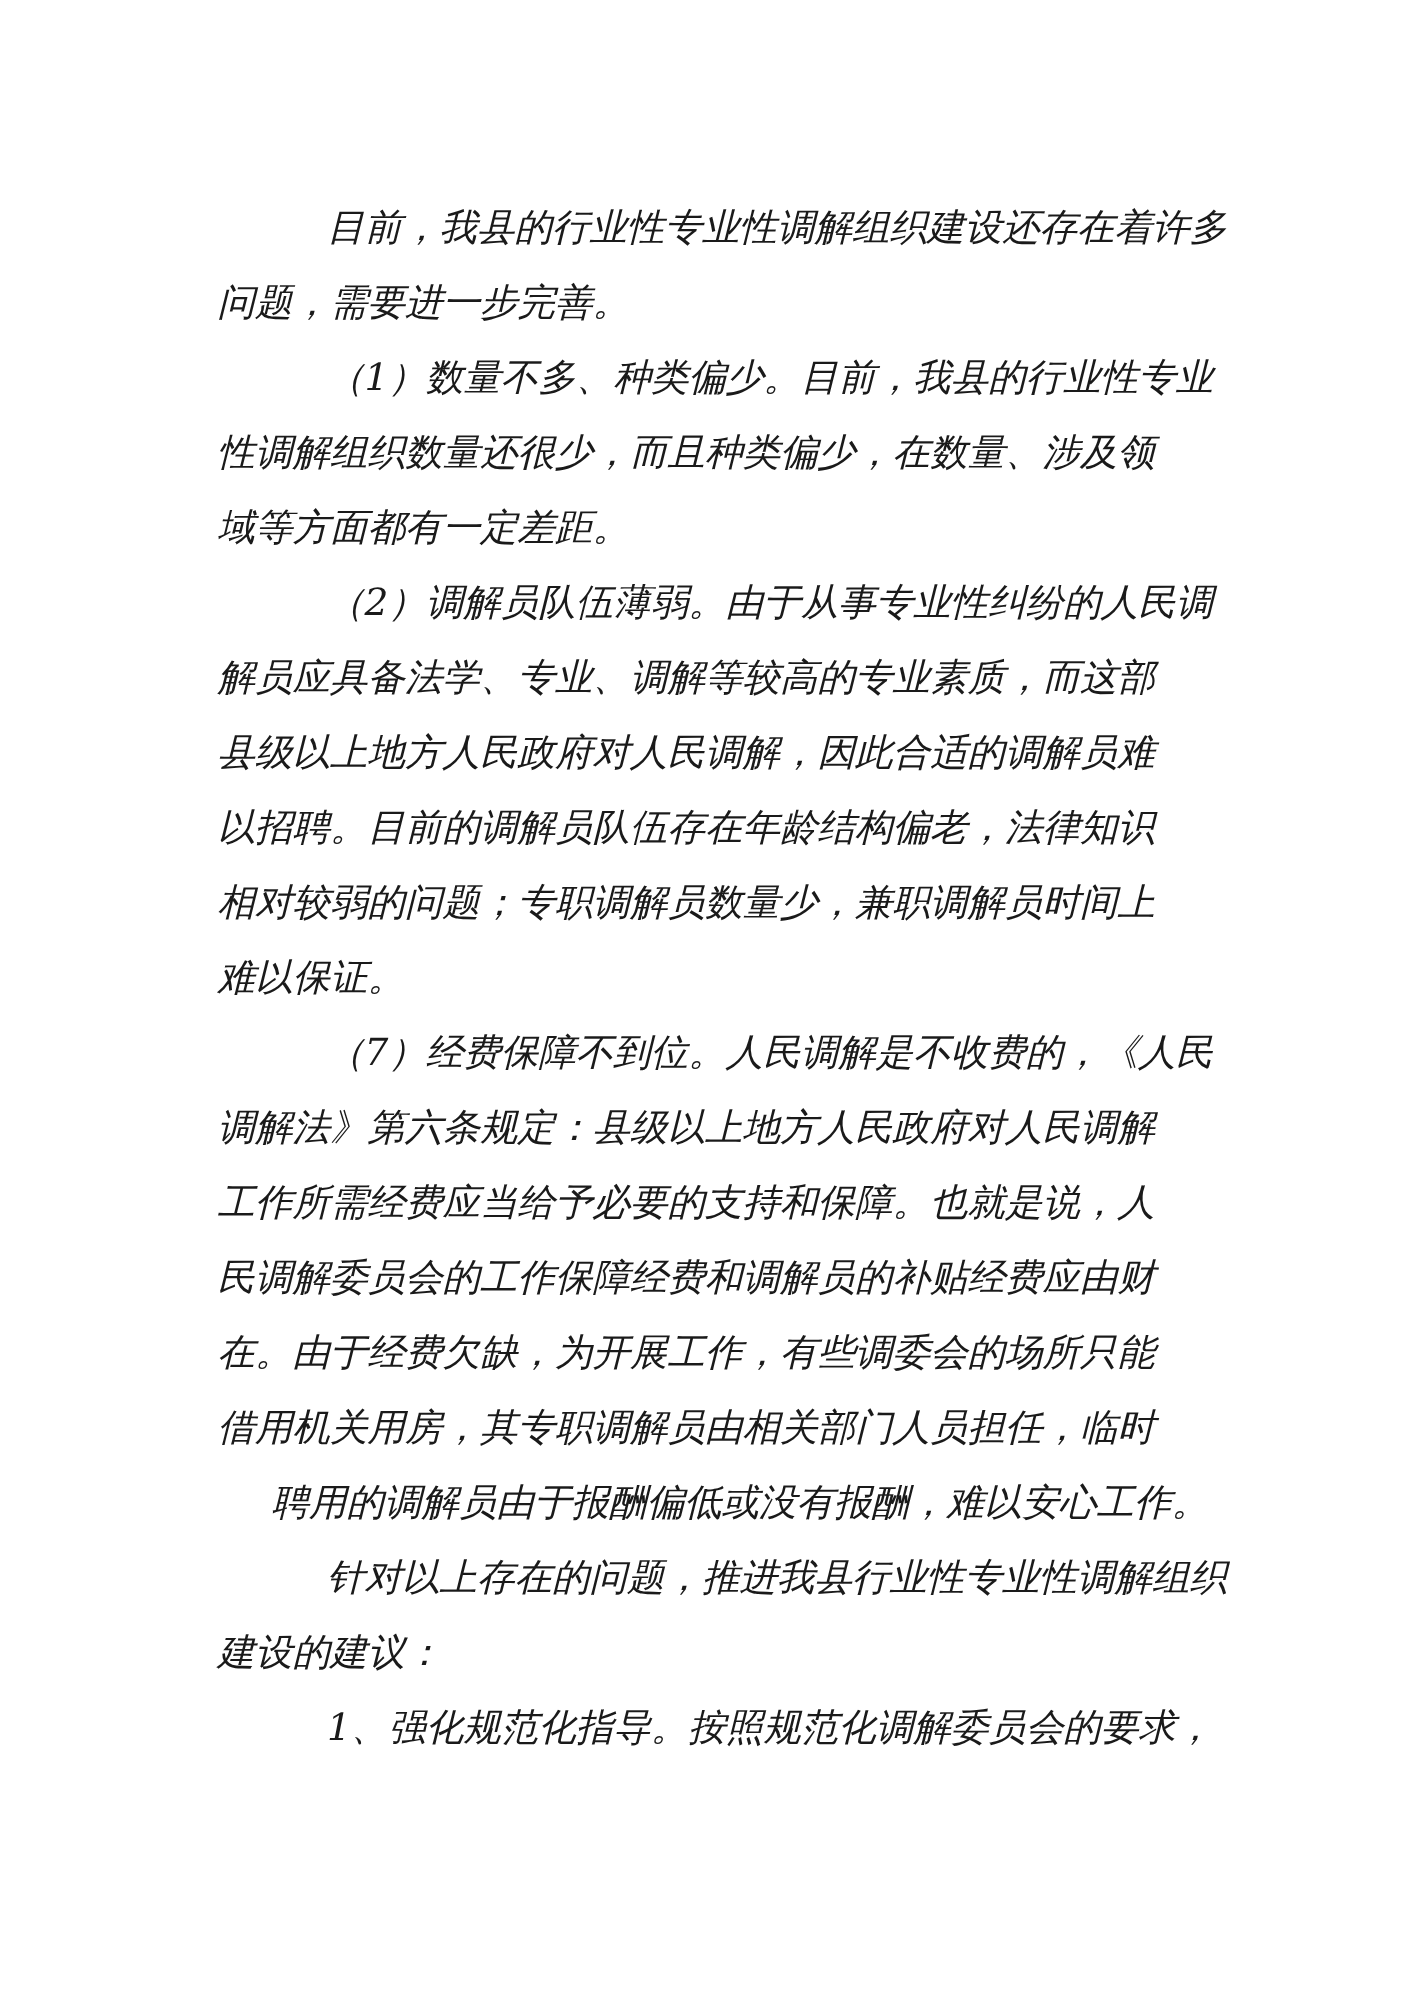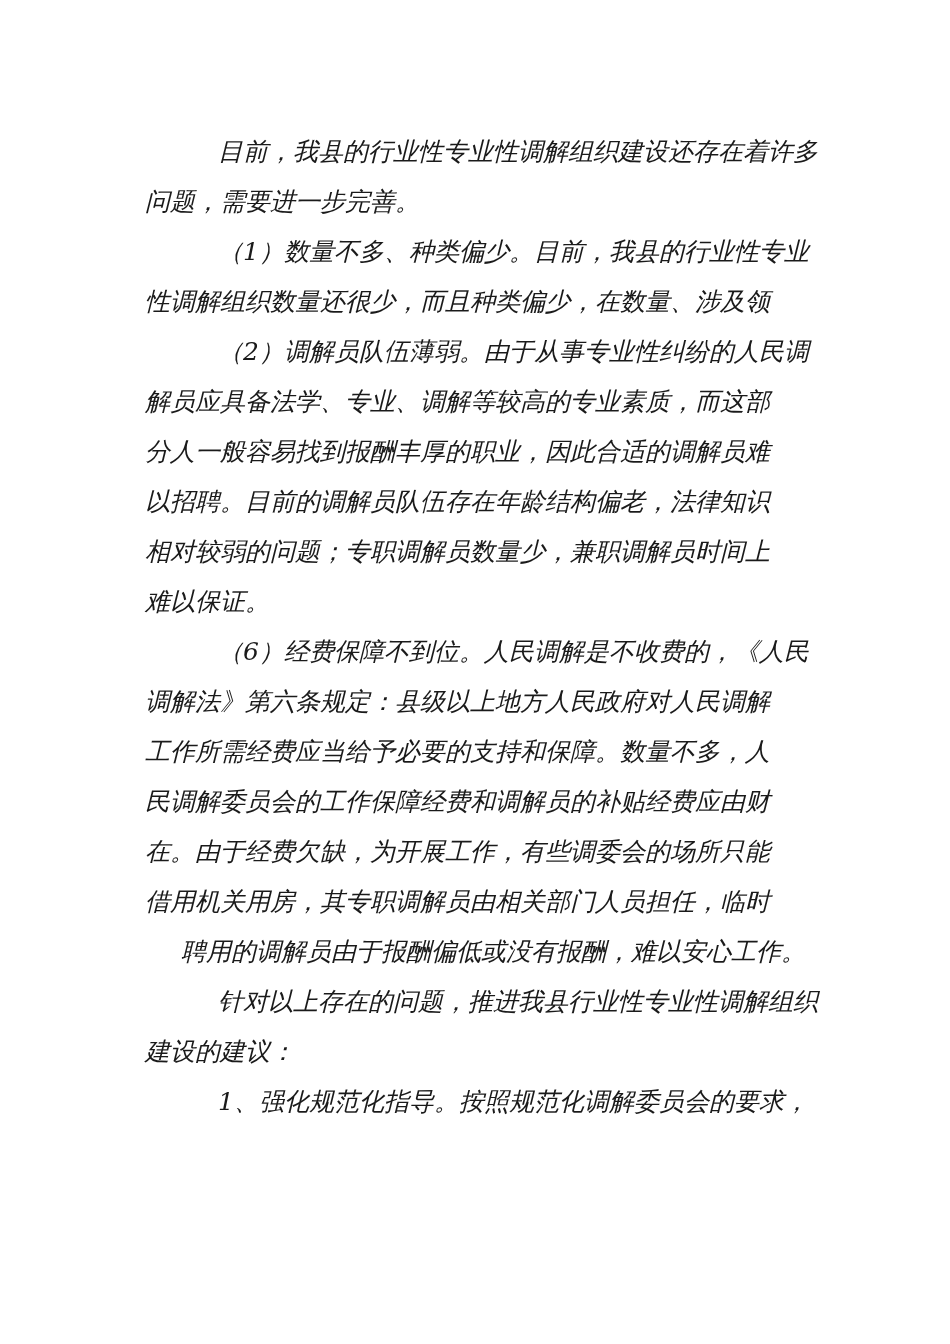--- a/index.html
+++ b/index.html
@@ -42,35 +42,36 @@
 <div class="page">
 
   <div class="para-block">
     <span class="line indent" style="letter-spacing: 0px;">目前，我县的行业性专业性调解组织建设还存在着许多</span>
     <span class="line" style="letter-spacing: 0px;">问题，需要进一步完善。</span>
   </div>
 
   <div class="para-block">
     <span class="line indent" style="letter-spacing: 0px;">（1）数量不多、种类偏少。目前，我县的行业性专业</span>
     <span class="line" style="letter-spacing: 0px;">性调解组织数量还很少，而且种类偏少，在数量、涉及领</span>
+    <span class="line" style="letter-spacing: 0px;">域等方面都有一定差距。</span>
   </div>
 
   <div class="para-block">
     <span class="line indent" style="letter-spacing: 0px;">（2）调解员队伍薄弱。由于从事专业性纠纷的人民调</span>
     <span class="line" style="letter-spacing: 0px;">解员应具备法学、专业、调解等较高的专业素质，而这部</span>
-    <span class="line" style="letter-spacing: 0px;">分人一般容易找到报酬丰厚的职业，因此合适的调解员难</span>
+    <span class="line" style="letter-spacing: 0px;">县级以上地方人民政府对人民调解，因此合适的调解员难</span>
     <span class="line" style="letter-spacing: 0px;">以招聘。目前的调解员队伍存在年龄结构偏老，法律知识</span>
     <span class="line" style="letter-spacing: 0px;">相对较弱的问题；专职调解员数量少，兼职调解员时间上</span>
     <span class="line" style="letter-spacing: 0px;">难以保证。</span>
   </div>
 
   <div class="para-block">
-    <span class="line indent" style="letter-spacing: 0px;">（6）经费保障不到位。人民调解是不收费的，《人民</span>
+    <span class="line indent" style="letter-spacing: 0px;">（7）经费保障不到位。人民调解是不收费的，《人民</span>
     <span class="line" style="letter-spacing: 0px;">调解法》第六条规定：县级以上地方人民政府对人民调解</span>
-    <span class="line" style="letter-spacing: 0px;">工作所需经费应当给予必要的支持和保障。数量不多，人</span>
+    <span class="line" style="letter-spacing: 0px;">工作所需经费应当给予必要的支持和保障。也就是说，人</span>
     <span class="line" style="letter-spacing: 0px;">民调解委员会的工作保障经费和调解员的补贴经费应由财</span>
     <span class="line" style="letter-spacing: 0px;">在。由于经费欠缺，为开展工作，有些调委会的场所只能</span>
     <span class="line" style="letter-spacing: 0px;">借用机关用房，其专职调解员由相关部门人员担任，临时</span>
     <span class="line" style="letter-spacing: 0px; margin-left: 36px;">聘用的调解员由于报酬偏低或没有报酬，难以安心工作。</span>
   </div>
 
   <div class="para-block">
     <span class="line indent" style="letter-spacing: 0px;">针对以上存在的问题，推进我县行业性专业性调解组织</span>
     <span class="line" style="letter-spacing: 0px;">建设的建议：</span>
   </div>

